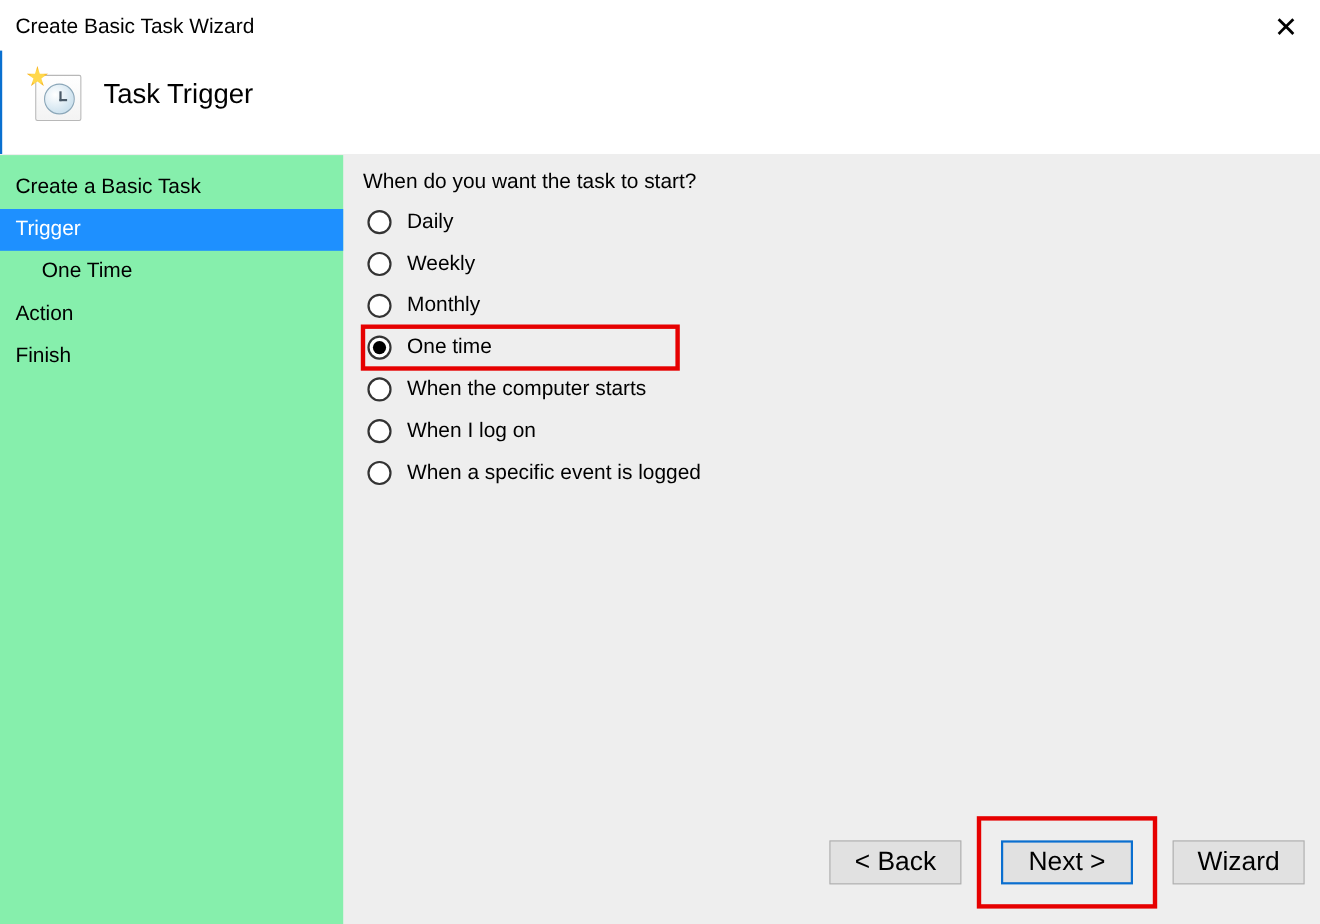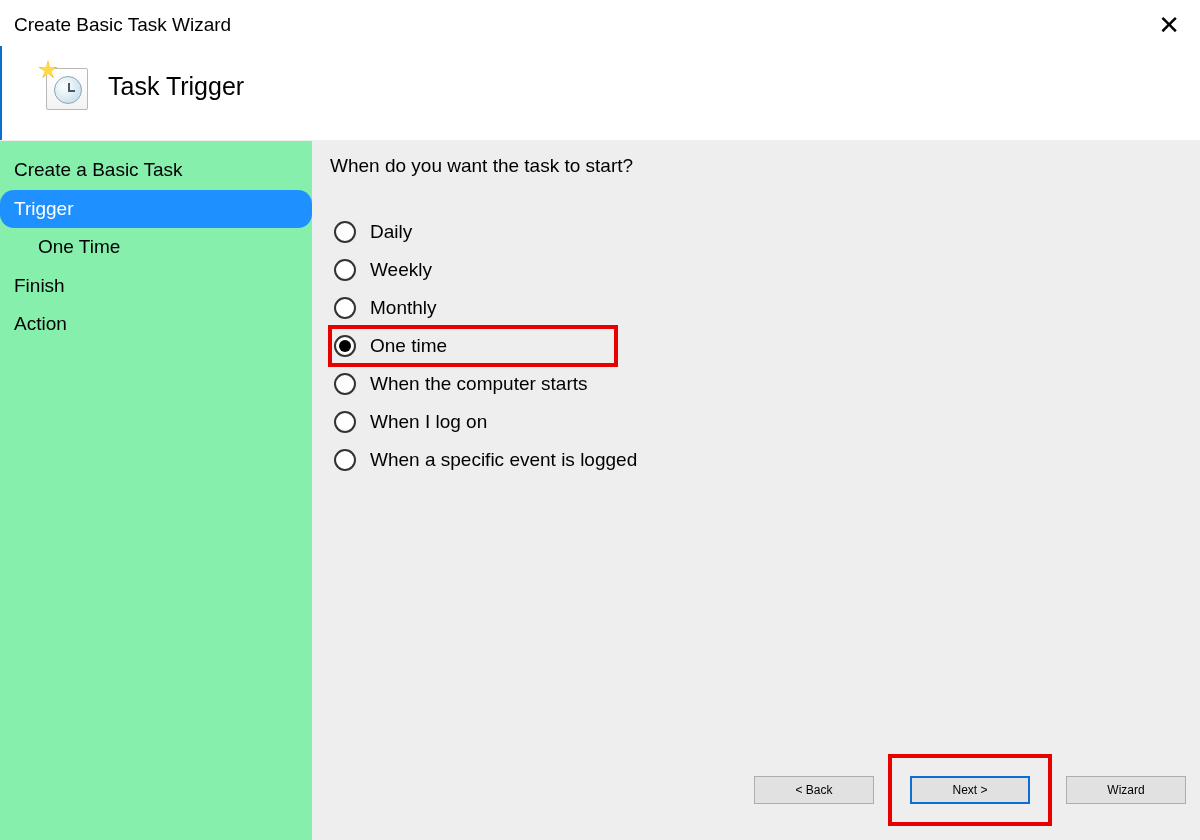--- a/index.html
+++ b/index.html
@@ -35,21 +35,21 @@
   }
   .close-x {
     font-size: 26px;
     line-height: 1;
     cursor: pointer;
     padding: 0 6px;
   }
   .header-strip {
     display: flex;
     align-items: center;
-    padding: 16px 14px 30px 38px;
+    padding: 16px 14px 30px 24px;
     gap: 20px;
     border-left: 2px solid #0a70d0;
   }
   .header-icon {
     width: 48px;
     height: 48px;
     position: relative;
   }
   .header-icon .page {
     position: absolute;
@@ -118,30 +118,29 @@
     font-size: 19px;
     line-height: 1.5;
     cursor: pointer;
   }
   .sidebar-item.sub {
     padding-left: 38px;
   }
   .sidebar-item.selected {
     background: #1e90ff;
     color: #fff;
-    border-radius: 14px;
   }
   .main-panel {
     flex: 1;
     padding: 14px 14px 0 18px;
     position: relative;
   }
   .prompt {
     font-size: 19px;
-    margin-bottom: 36px;
+    margin-bottom: 6px;
   }
   .radio-row {
     display: flex;
     align-items: center;
     gap: 14px;
     padding: 8px 4px;
     font-size: 19px;
     position: relative;
   }
   .radio-row.hl {
@@ -171,24 +170,24 @@
   .footer {
     position: absolute;
     right: 14px;
     bottom: 14px;
     display: flex;
     gap: 14px;
     align-items: center;
   }
   .btn {
     min-width: 120px;
-    height: 28px;
+    height: 40px;
     background: #e1e1e1;
     border: 1px solid #adadad;
-    font-size: 12px;
+    font-size: 24px;
     display: inline-flex;
     align-items: center;
     justify-content: center;
     cursor: pointer;
   }
   .btn-wrap.hl {
     border: 4px solid #e60000;
     padding: 18px;
   }
   .btn.default {
@@ -213,22 +212,22 @@
     </div>
     <div class="page-heading">Task Trigger</div>
   </div>
 
   <div class="body-area">
 
     <div class="sidebar" id="sidebar">
         <div class="sidebar-item"><span>Create a Basic Task</span></div>
         <div class="sidebar-item selected"><span>Trigger</span></div>
         <div class="sidebar-item sub"><span>One Time</span></div>
+        <div class="sidebar-item"><span>Action</span></div>
         <div class="sidebar-item"><span>Finish</span></div>
-        <div class="sidebar-item"><span>Action</span></div>
       </div>
 
     <div class="main-panel">
       <div class="prompt">When do you want the task to start?</div>
       <div id="options">
           <div class="radio-row">
             <span class="radio"></span>
             <span>Daily</span>
           </div>
           <div class="radio-row">

